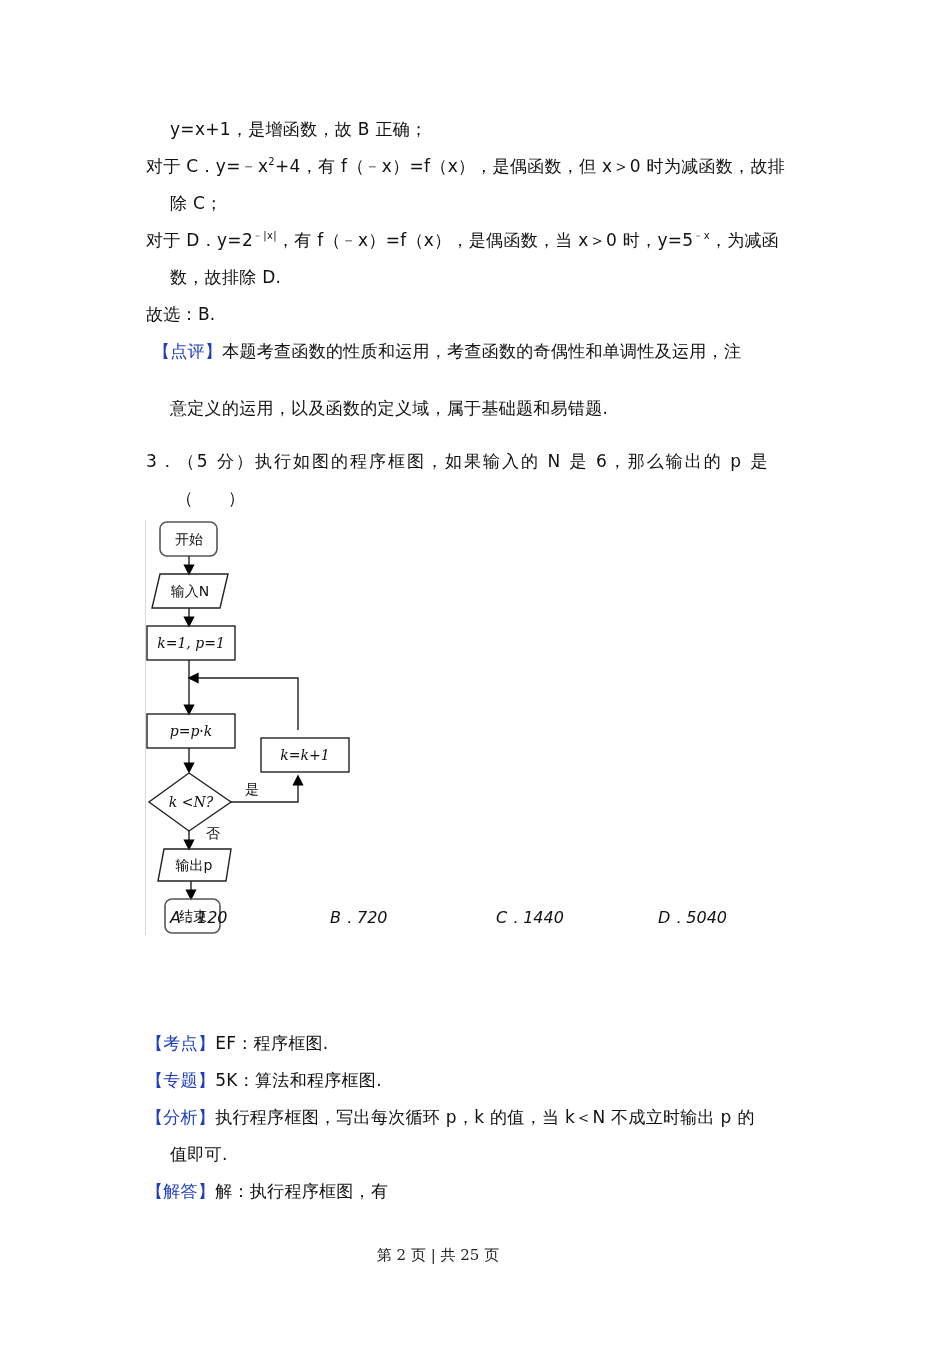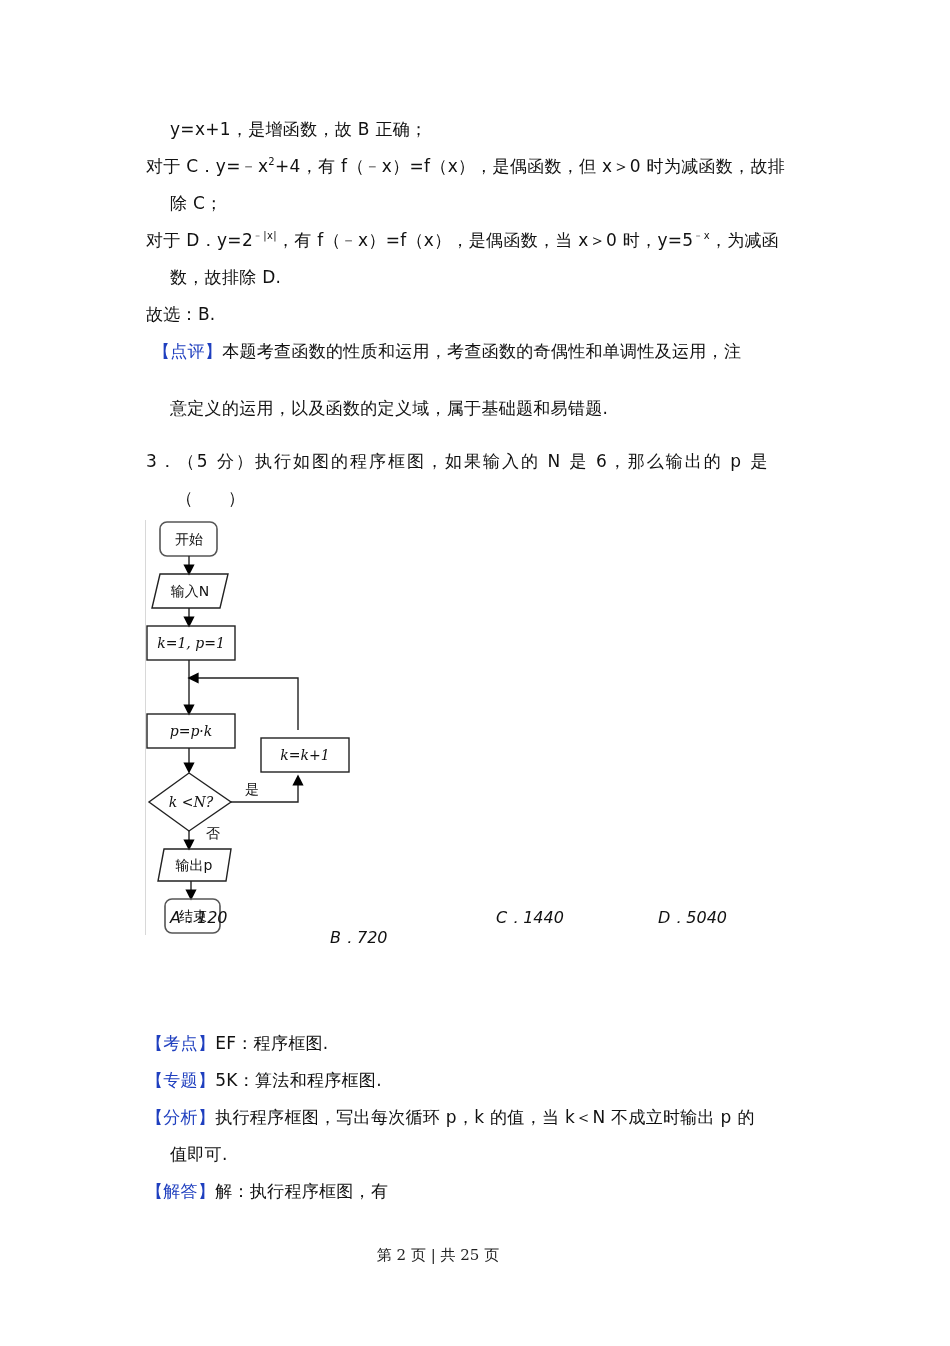--- a/index.html
+++ b/index.html
@@ -75,21 +75,21 @@
     <text x="160" y="242" font-family="DejaVu Serif, serif" font-style="italic">k=k+1</text>
     <text x="46" y="289" font-family="DejaVu Serif, serif" font-style="italic">k &lt;N?</text>
     <text x="107" y="276">是</text>
     <text x="68" y="320">否</text>
     <text x="49" y="352">输出p</text>
     <text x="48" y="403">结束</text>
   </g>
 </svg>
 
 <div class="opt" style="left:170px;"><span>A．</span><span>120</span></div>
-<div class="opt" style="left:330px;margin-top:20px;"><span>B．</span><span>720</span></div>
+<div class="opt" style="left:330px;"><span>B．</span><span>720</span></div>
 <div class="opt" style="left:496px;"><span>C．</span><span>1440</span></div>
 <div class="opt" style="left:658px;"><span>D．</span><span>5040</span></div>
 
 <div class="line" style="left:146px; top:1032px;"><span class="tag">【考点】</span><span>EF：程序框图.</span></div>
 <div class="line" style="left:146px; top:1069px;"><span class="tag">【专题】</span><span>5K：算法和程序框图.</span></div>
 <div class="line" style="left:146px; top:1106px;"><span class="tag">【分析】</span><span>执行程序框图，写出每次循环 p，k 的值，当 k＜N 不成立时输出 p 的</span></div>
 <div class="line" style="left:170px; top:1143px;">值即可.</div>
 <div class="line" style="left:146px; top:1180px;"><span class="tag">【解答】</span><span>解：执行程序框图，有</span></div>
 
 <div class="footer">第 2 页 | 共 25 页</div>

